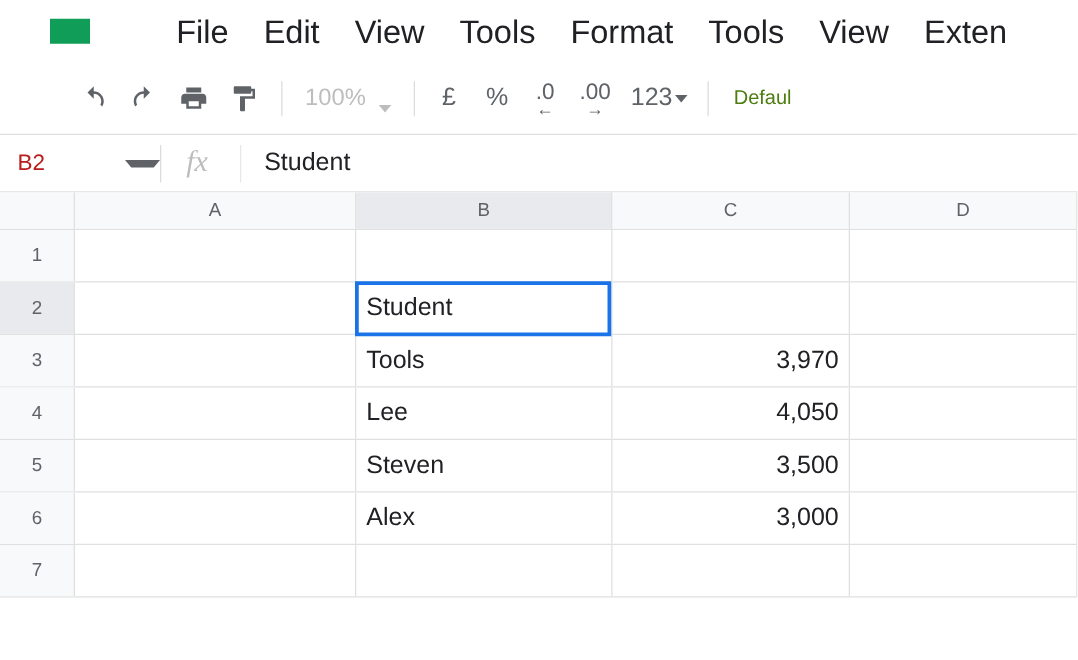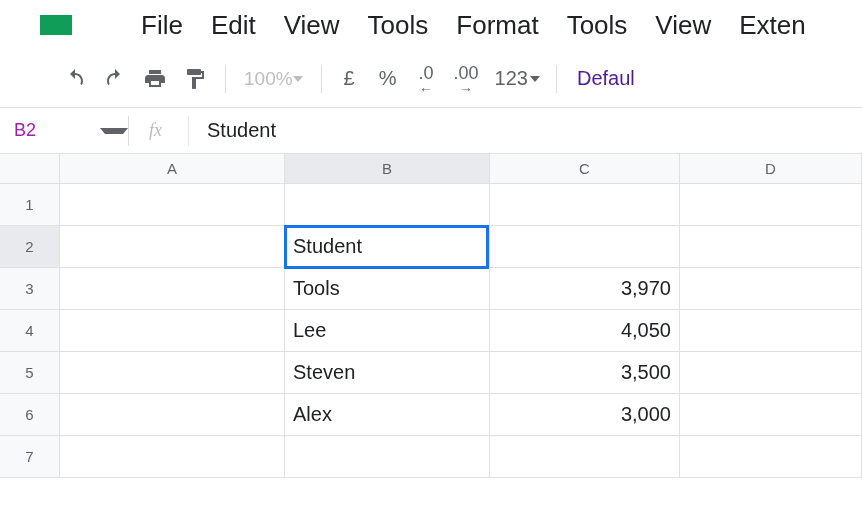--- a/index.html
+++ b/index.html
@@ -51,72 +51,73 @@
   }
   .tool svg { display: block; }
   .divider {
     width: 1px;
     height: 28px;
     background: #dadce0;
     margin: 0 10px;
   }
   .zoom {
     display: flex;
-    align-items: center;
+    align-items: flex-end;
     color: #bdbdbd;
     font-size: 19px;
     padding: 0 8px;
+    gap: 10px;
     cursor: pointer;
   }
   .fmt {
     font-size: 20px;
     color: #5f6368;
     padding: 0 12px;
     cursor: pointer;
   }
   .more-formats {
     display: flex;
     align-items: center;
     color: #5f6368;
     font-size: 20px;
     padding: 0 6px;
     cursor: pointer;
     gap: 2px;
   }
   .font-name {
-    font-size: 20px;
-    color: #4c1d95;
+    font-size: 16px;
+    color: #4d7c0f;
     padding: 0 10px;
     cursor: pointer;
   }
   .name-box-row {
     display: flex;
     align-items: center;
     height: 46px;
     border-bottom: 1px solid #e0e0e0;
   }
   .name-box {
     width: 128px;
     padding-left: 14px;
     font-size: 18px;
-    color: #a21caf;
+    color: #b91c1c;
     display: flex;
     align-items: center;
     justify-content: space-between;
   }
   .name-box-drop { padding-right: 18px; color: #5f6368; }
   .name-box-sep {
     width: 1px;
     height: 30px;
     background: #dadce0;
   }
   .fx {
     font-family: "Times New Roman", serif;
     font-style: italic;
-    font-size: 18px;
+    font-size: 24px;
     color: #bdbdbd;
     padding: 0 26px 0 20px;
   }
   .fx-sep {
     width: 1px;
     height: 30px;
     background: #e8e8e8;
   }
   .formula {
     font-size: 20px;

